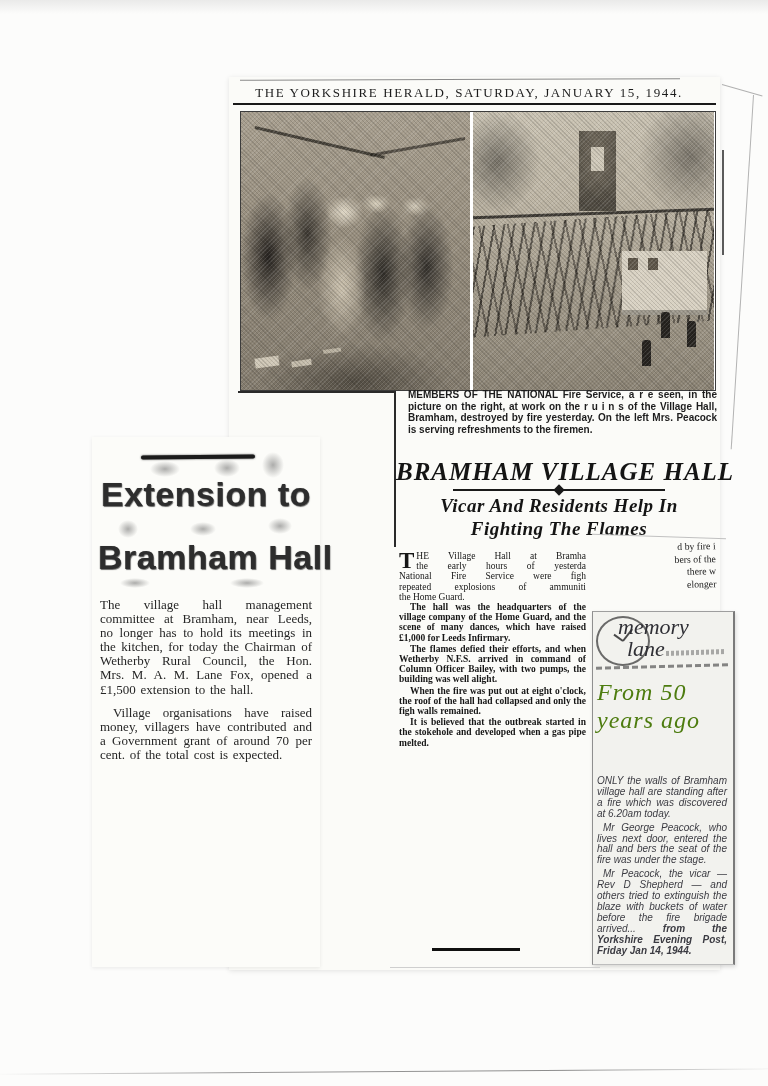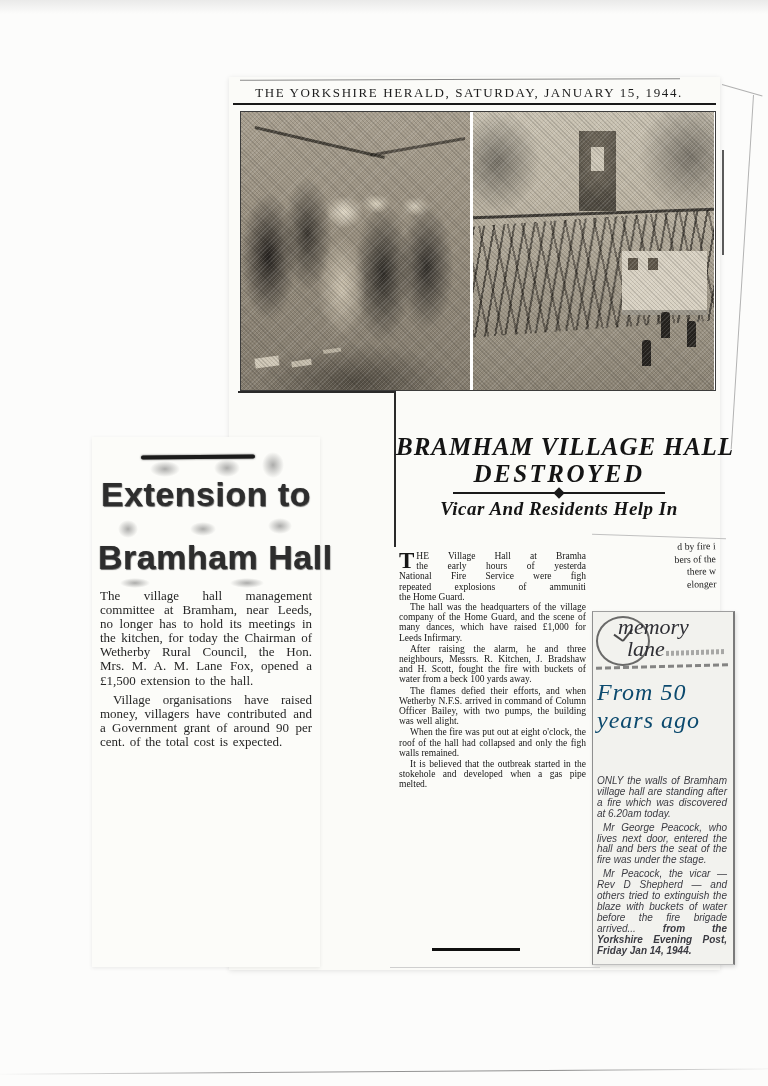--- a/index.html
+++ b/index.html
@@ -74,74 +74,74 @@
   
   .rule-under-photo { position:absolute; left:238px; top:391px; width:157px; height:2px; background:#2a2a2a; }
   .col-rule { position:absolute; left:394px; top:391px; width:2px; height:156px; background:#2a2a2a; }
 
   
   .caption { position:absolute; left:408px; top:389px; width:309px;
           font-family:"Liberation Sans", sans-serif; font-weight:bold; font-size:10px;
           line-height:11.6px; text-align:justify; color:#1d1d1d; }
 
   
-  .head-wrap { position:absolute; left:396px; top:434px; width:326px; text-align:center; color:#141414; }
+  .head-wrap { position:absolute; left:396px; top:459px; width:326px; text-align:center; color:#141414; }
   .h1line { font:italic bold 25px/1.05 "Liberation Serif", serif; letter-spacing:1px; white-space:nowrap; }
   .h2line { font:italic bold 25px/1.1 "Liberation Serif", serif; letter-spacing:2.5px; }
   .divider { width:212px; margin:4px auto 3px; height:2px; background:#1a1a1a; position:relative; }
   .diamond { position:absolute; left:50%; top:-3px; width:8px; height:8px; background:#1a1a1a;
           transform:translateX(-50%) rotate(45deg); }
   .subline { font:italic bold 19px/1.22 "Liberation Serif", serif; letter-spacing:.5px; white-space:nowrap; }
 
   
   .body-col { position:absolute; left:399px; top:551px; width:187px; font-size:9.5px;
           line-height:10.2px; color:#161616; text-align:justify; }
   .dropcap { float:left; font:bold 23px/0.85 "Liberation Serif", serif; height:19px; padding-right:2px; }
   .oline { text-align:justify; text-align-last:justify; }
   .oline.short { text-align-last:left; }
-  .body-col p { margin:0 0 1px; text-indent:11px; }
+  .body-col p { margin:0 0 1px; text-indent:11px;font-weight:bold; }
   .end-rule { position:absolute; left:432px; top:948px; width:88px; height:3px; background:#101010; }
 
   
   .torn-frag { position:absolute; left:630px; top:541px; width:86px; text-align:right;
           font-size:9.8px; line-height:12.6px; color:#1a1a1a; transform:rotate(-1.2deg); }
   .tear-line { position:absolute; left:592px; top:536px; width:134px; height:1px; background:#c0c0c0;
           transform:rotate(2deg); }
 
   
   .top-bar { position:absolute; left:141px; top:455px; width:114px; height:4px; background:#1b1b1b;
           border-radius:2px; transform:rotate(-0.4deg); box-shadow:0 0 2px #444; }
   .smu { position:absolute; border-radius:50%;
           background:radial-gradient(closest-side, rgba(75,75,75,.45), rgba(75,75,75,0)); }
   .lh { position:absolute; font-family:"Liberation Sans", sans-serif; font-weight:bold;
           font-size:34px; line-height:1; color:#2d2d2d; letter-spacing:.5px;
           text-shadow:.6px .6px .9px rgba(45,45,45,.7), -.4px 0 .7px rgba(45,45,45,.45); }
   .lh1 { left:101px; top:477px; }
   .lh2 { left:98px; top:540px; }
   .left-body { position:absolute; left:100px; top:589px; width:212px; font-size:13px;
           line-height:14.1px; word-spacing:1.5px; text-align:justify; color:#262626; }
-  .left-body p { margin:0 0 5px; }
+  .left-body p { margin:9px 0 5px; }
   .left-body p + p { text-indent:13px; }
 
   
   .clock { position:absolute; left:596px; top:616px; width:50px; height:46px;
           border:2px solid rgba(60,60,60,.75); border-radius:50%; }
   .hand { position:absolute; background:#4a4a4a; }
   .hand.h1 { left:24px; top:8px; width:2px; height:15px; transform:rotate(38deg); transform-origin:bottom; }
   .hand.h2 { left:24px; top:12px; width:2px; height:11px; transform:rotate(-55deg); transform-origin:bottom; }
   .mlword { position:absolute; font:italic 22px/1 "Liberation Serif", serif; color:#2f2f35; }
   .ml1 { left:618px; top:616px; }
   .ml2 { left:627px; top:638px; }
   .ml-scribble { position:absolute; left:666px; top:650px; width:60px; height:5px; opacity:.55;
           background:repeating-linear-gradient(90deg, #6a6a6a 0 3px, rgba(0,0,0,0) 3px 5px);
           transform:rotate(-2deg); }
   .ml-under { position:absolute; left:596px; top:665px; width:132px; height:3px; opacity:.75;
           background:repeating-linear-gradient(90deg, #5f5f5f 0 6px, rgba(0,0,0,0) 6px 9px);
           transform:rotate(-1.5deg); }
-  .mh { position:absolute; font:italic 24px/1 "Liberation Serif", serif; color:#0c4a6e; letter-spacing:1px; }
+  .mh { position:absolute; font:italic 24px/1 "Liberation Serif", serif; color:#4d7c0f; letter-spacing:1px; }
   .mh1 { left:597px; top:680px; }
   .mh2 { left:597px; top:708px; }
   .mem-body { position:absolute; left:597px; top:742px; width:130px;
           font-family:"Liberation Sans", sans-serif; font-style:italic; font-size:10px;
           line-height:10.9px; color:#3b3b42; text-align:justify;margin-top:34px; }
   .mem-body p { margin:0 0 3px; }
   .mem-body p + p { text-indent:6px; }
   .mem-source { font-weight:bold; }
 
   
@@ -187,41 +187,41 @@
       <div class="fig" style="left:78%; top:72%;"></div>
       <div class="fig" style="left:89%; top:75%;"></div>
       <div class="fig" style="left:70%; top:82%;"></div>
       <div class="grain"></div>
     </div>
   </div>
 
   <div class="rule-under-photo"></div>
   <div class="col-rule"></div>
 
+  <div class="caption">MEMBERS OF THE NATIONAL Fire Service, a r e seen, in the picture on the right, at work on the r u i n s of the Village Hall, Bramham, destroyed by fire yesterday.  On the left Mrs. Peacock is serving refreshments to the firemen.</div>
 
   <div class="head-wrap">
     <div class="h1line">BRAMHAM VILLAGE HALL</div>
-    <div class="h2line">DESTROYED</div>
     <div class="divider">
       <span class="diamond"></span>
     </div>
     <div class="subline">Vicar And Residents Help In</div>
+    <div class="subline">Fighting The Flames</div>
   </div>
 
   <div class="body-col">
     <div class="opening">
       <span class="dropcap">T</span>
       <div class="oline">HE Village Hall at Bramha</div>
       <div class="oline">the early hours of yesterda</div>
       <div class="oline">National Fire Service were figh</div>
       <div class="oline">repeated explosions of ammuniti</div>
       <div class="oline short">the Home Guard.</div>
     </div>
     <p>The hall was the headquarters of the village company of the Home Guard, and the scene of many dances, which have raised £1,000 for Leeds Infirmary.</p>
-    <p>After raising the alarm, he and three neighbours, Messrs. R. Kitchen, J. Bradshaw and H. Scott, fought the fire with buckets of water from a beck 100 yards away.</p>
     <p>The flames defied their efforts, and when Wetherby N.F.S. arrived in command of Column Officer Bailey, with two pumps, the building was well alight.</p>
     <p>When the fire was put out at eight o'clock, the roof of the hall had collapsed and only the figh walls remained.</p>
     <p>It is believed that the outbreak started in the stokehole and developed when a gas pipe melted.</p>
   </div>
   <div class="end-rule"></div>
 
   <div class="tear-line"></div>
   <div class="torn-frag">
     <div>d by fire i</div>
     <div>bers of the</div>
@@ -235,21 +235,21 @@
   <div class="smu" style="left:262px; top:452px; width:22px; height:26px;"></div>
   <div class="smu" style="left:118px; top:520px; width:20px; height:18px;"></div>
   <div class="smu" style="left:190px; top:522px; width:26px; height:14px;"></div>
   <div class="smu" style="left:268px; top:518px; width:24px; height:16px;"></div>
   <div class="smu" style="left:120px; top:578px; width:30px; height:10px;"></div>
   <div class="smu" style="left:230px; top:578px; width:34px; height:10px;"></div>
   <div class="lh lh1">Extension to</div>
   <div class="lh lh2">Bramham Hall</div>
   <div class="left-body">
     <p>The village hall management committee at Bramham, near Leeds, no longer has to hold its meetings in the kitchen, for today the Chairman of Wetherby Rural Council, the Hon. Mrs. M. A. M. Lane Fox, opened a £1,500 extension to the hall.</p>
-    <p>Village organisations have raised money, villagers have contributed and a Government grant of around 90 per cent. of the total cost is expected.</p>
+    <p>Village organisations have raised money, villagers have contributed and a Government grant of around 70 per cent. of the total cost is expected.</p>
   </div>
 
   <div class="clip-mem"></div>
   <div class="clock">
     <div class="hand h1"></div>
     <div class="hand h2"></div>
   </div>
   <div class="mlword ml1">memory</div>
   <div class="mlword ml2">lane</div>
   <div class="ml-scribble"></div>

